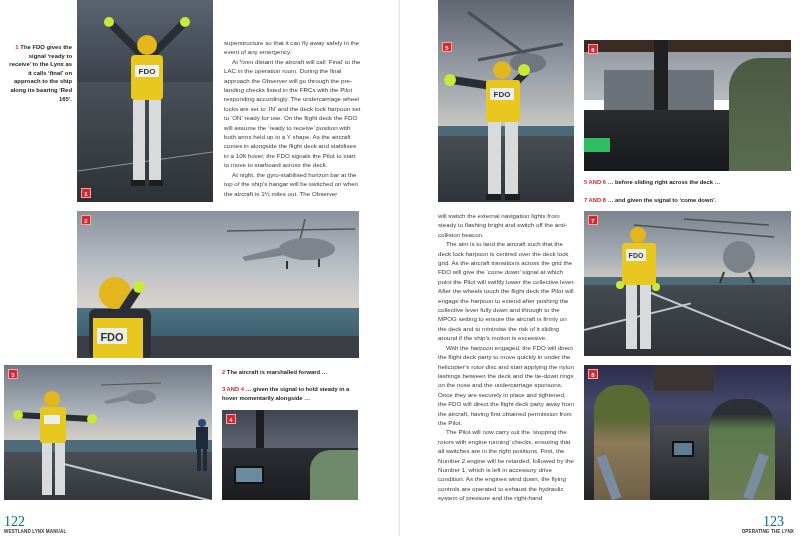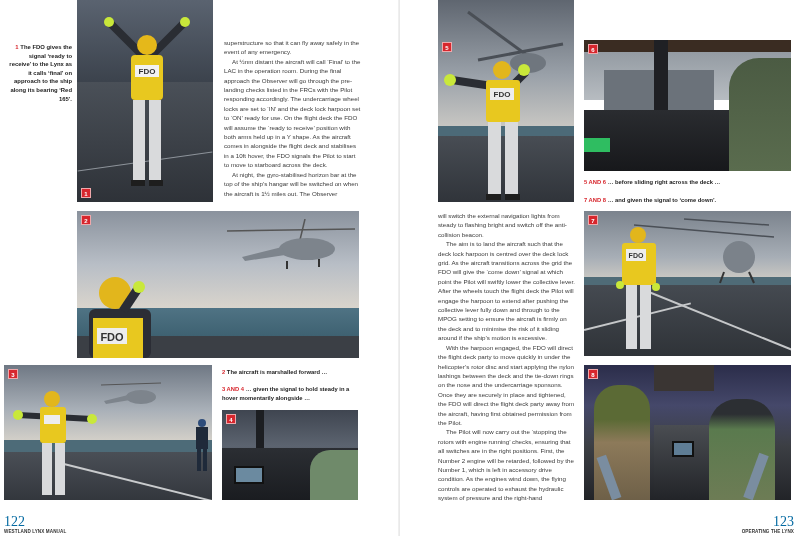--- a/index.html
+++ b/index.html
@@ -225,15 +225,15 @@
     <div style="position:absolute; left:70px; top:0; width:60px; height:26px; background:#3a3533;"></div>
     <div style="position:absolute; left:70px; top:60px; width:70px; height:75px; background:linear-gradient(#4a4d52, #222428);"></div>
     <div style="position:absolute; left:88px; top:76px; width:22px; height:16px; background:#5f7d95; border:2px solid #111;"></div>
     <div style="position:absolute; left:10px; top:20px; width:56px; height:115px; background:linear-gradient(#5b6a35 0%, #5b6a35 30%, #8d7a5a 50%, #6e6048 100%); border-radius:24px 24px 0 0;"></div>
     <div style="position:absolute; right:16px; top:34px; width:66px; height:101px; background:linear-gradient(#2c2f33 0%, #2c2f33 15%, #5a7a4e 30%, #6d7c55 100%); border-radius:28px 28px 0 0;"></div>
     <div style="position:absolute; left:20px; top:90px; width:10px; height:45px; background:#7a8da0; transform:rotate(-20deg);"></div>
     <div style="position:absolute; right:30px; top:88px; width:10px; height:47px; background:#7a8da0; transform:rotate(20deg);"></div>
     <div class="photo-badge" style="left:4px; top:4px;">8</div>
   </div>
 
-  <div class="folio-num" style="right:6px; top:514px;">123</div>
+  <div class="folio-num" style="right:16px; top:514px;">123</div>
   <div class="folio-label" style="right:6px; top:529px;">OPERATING THE LYNX</div>
 </div>
 
 </body></html>

